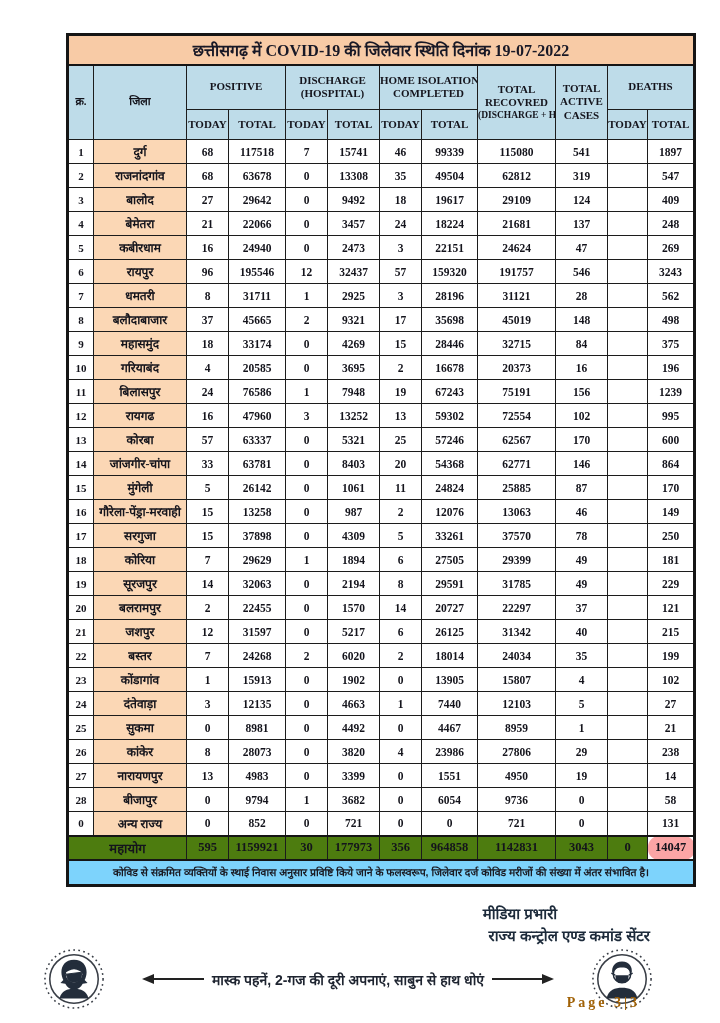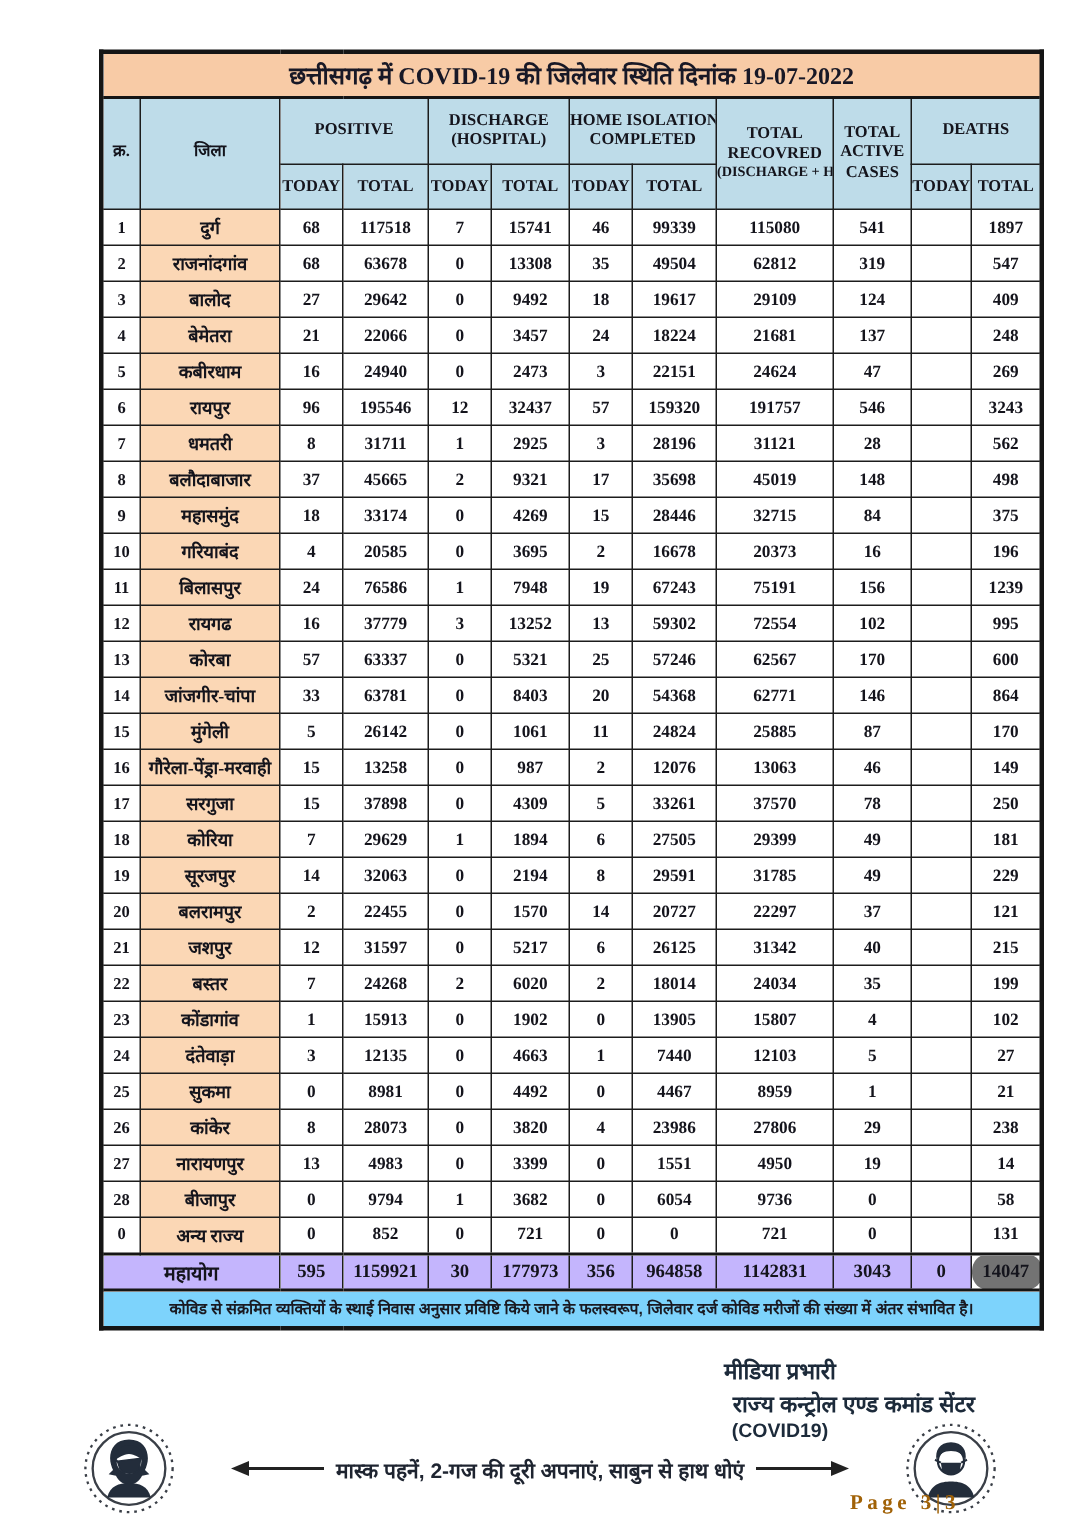--- a/index.html
+++ b/index.html
@@ -36,44 +36,44 @@
   th.hdr .small { font-size: 9.5px; display: block; }
   td.sr { font-size: 11px; font-weight: bold; background: #ffffff; }
   td.district {
     background: #fbd7b5; text-align: left; padding-left: 0;
     font-family: "Liberation Sans", "DejaVu Sans", sans-serif;
     font-size: 12px; font-weight: bold; color: #222;
   }
   td.val { font-size: 11.5px; font-weight: bold; background: #ffffff; }
   tr.data-row td { height: 24px; }
   tr.total-row td {
-    height: 24px; background: #c4b5fd; font-weight: bold;
+    height: 24px; background: #4d7c0f; font-weight: bold;
     border-top: 2px solid #151515; border-bottom: 2px solid #151515;
     font-size: 12.5px;
   }
   tr.total-row td.grand-label {
     font-family: "Liberation Sans", "DejaVu Sans", sans-serif; font-size: 13px;
   }
-  tr.total-row td.white-cell { background: #737373; border-radius: 11px; }
+  tr.total-row td.white-cell { background: #fca5a5; border-radius: 11px; }
   tr.footnote-row td {
     height: 26px; background: #7dd3fc;
     font-family: "Liberation Sans", "DejaVu Sans", sans-serif;
     font-size: 10.5px; font-weight: bold; color: #1a1a22;
   }
 
   .bottom { position: absolute; left: 0; top: 895px; width: 720px; height: 128px; }
   .signature {
     position: absolute; left: 390px; top: 8px; width: 260px;
     text-align: center; color: #1c2a3a; font-weight: bold;
   }
   .signature .l1 { font-size: 15px; }
   .signature .l2 { font-size: 15px; margin-top: 2px; text-align: right; }
   .signature .l3 { font-size: 13px; margin-top: 1px; }
   .slogan-row {
-    position: absolute; left: 55px; top: 52px; width: 610px; height: 64px;
+    position: absolute; left: 43px; top: 52px; width: 610px; height: 64px;
     display: flex; align-items: center; justify-content: flex-end;
   }
   .mask-badge { width: 62px; height: 62px; flex: 0 0 auto; }
   .slogan-mid { display: flex; align-items: center; gap: 8px; flex: 1; justify-content: center; }
   .slogan-text { font-size: 14px; font-weight: bold; color: #1e2430; white-space: nowrap; }
   .page-num {
     position: absolute; right: 80px; top: 100px;
     font-family: "Liberation Serif", "DejaVu Serif", serif;
     font-size: 14px; letter-spacing: 3px; color: #a16207; font-weight: bold;
   }
@@ -287,21 +287,21 @@
     <td class="val">67243</td>
     <td class="val">75191</td>
     <td class="val">156</td>
     <td class="val"></td>
     <td class="val">1239</td>
   </tr>
         <tr class="data-row">
     <td class="sr">12</td>
     <td class="district">रायगढ</td>
     <td class="val">16</td>
-    <td class="val">37779</td>
+    <td class="val">47960</td>
     <td class="val">3</td>
     <td class="val">13252</td>
     <td class="val">13</td>
     <td class="val">59302</td>
     <td class="val">72554</td>
     <td class="val">102</td>
     <td class="val"></td>
     <td class="val">995</td>
   </tr>
         <tr class="data-row">
@@ -559,21 +559,20 @@
         <td colspan="12">कोविड से संक्रमित व्यक्तियों के स्थाई निवास अनुसार प्रविष्टि किये जाने के फलस्वरूप, जिलेवार दर्ज कोविड मरीजों की संख्या में अंतर संभावित है।</td>
       </tr>
     </tbody>
   </table>
 </div>
 
 <div class="bottom">
   <div class="signature">
     <div class="l1">मीडिया प्रभारी</div>
     <div class="l2">राज्य कन्ट्रोल एण्ड कमांड सेंटर</div>
-    <div class="l3">(COVID19)</div>
   </div>
 
   <div class="slogan-row">
     <svg class="mask-badge" viewBox="0 0 64 64">
       <circle cx="32" cy="32" r="30" fill="none" stroke="#3a3f47" stroke-width="1.6" stroke-dasharray="1.8 3.4"></circle>
       <circle cx="32" cy="32" r="25" fill="none" stroke="#3a3f47" stroke-width="1.6"></circle>
       <path d="M32 12 c-9 0 -13 6 -13 13 c0 3 1 6 2 8 l-3 3 l5 1 c2 4 5 6 9 6 s7 -2 9 -6 l5 -1 l-3 -3 c1 -2 2 -5 2 -8 c0 -7 -4 -13 -13 -13 z" fill="#232d3b"></path>
       <circle cx="32" cy="27" r="8.5" fill="#ffffff"></circle>
       <path d="M32 16 c-7 0 -10 5 -10 10 c3 -1 6 -4 10 -4 s7 3 10 4 c0 -5 -3 -10 -10 -10 z" fill="#232d3b"></path>
       <path d="M24 27 l16 -2 l-1 8 c-3 3 -11 3 -13 0 z" fill="#232d3b" stroke="#232d3b" stroke-width="1"></path>

